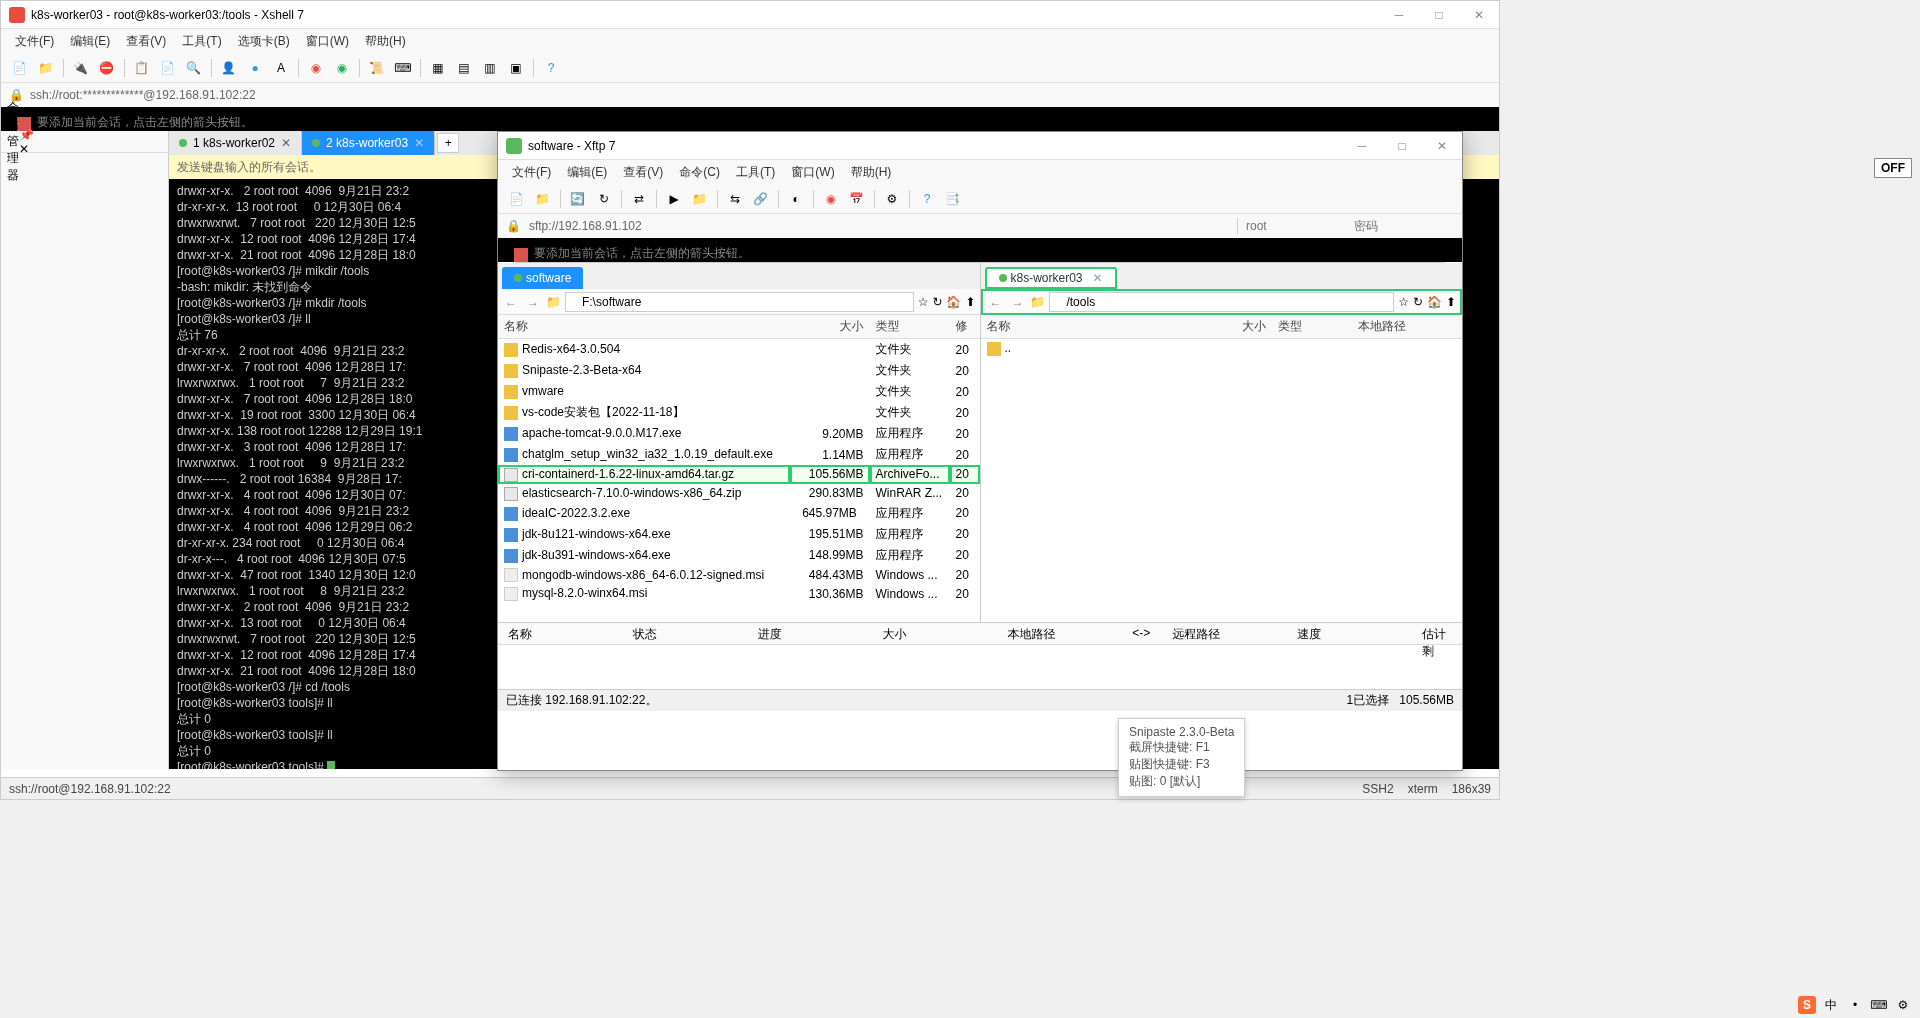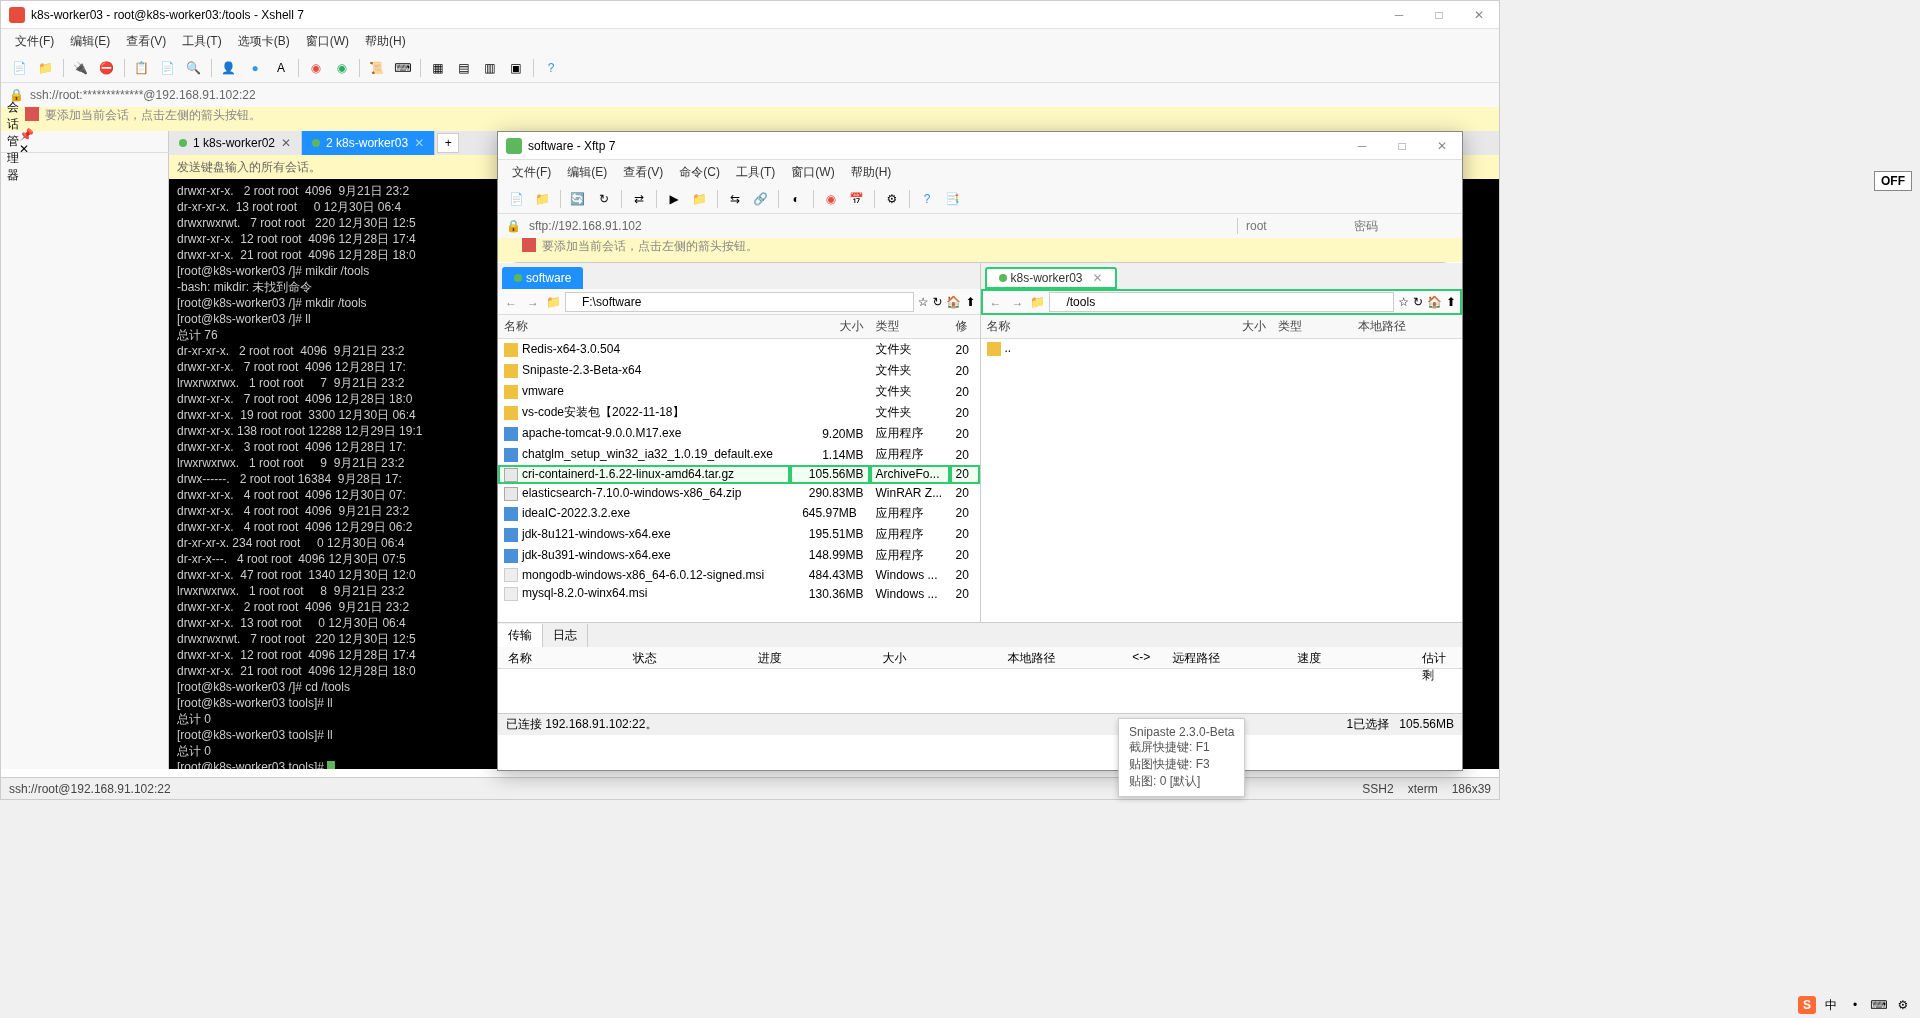--- a/index.html
+++ b/index.html
@@ -13,21 +13,21 @@
 .window-controls span { width: 40px; height: 28px; display: flex; align-items: center; justify-content: center; color: #888; cursor: pointer; }
 
 .xshell-menubar { height: 24px; display: flex; align-items: center; padding: 0 8px; gap: 4px; background: #f8f8f8; }
 .xshell-menubar span { padding: 2px 6px; color: #333; cursor: pointer; }
 
 .xshell-toolbar { height: 30px; display: flex; align-items: center; padding: 0 8px; gap: 4px; background: #f8f8f8; border-bottom: 1px solid #e0e0e0; }
 .toolbar-btn { width: 22px; height: 22px; display: flex; align-items: center; justify-content: center; border-radius: 2px; }
 .toolbar-sep { width: 1px; height: 18px; background: #ccc; margin: 0 2px; }
 
 .xshell-addressbar { height: 24px; display: flex; align-items: center; padding: 0 8px; background: #f8f8f8; color: #666; }
-.xshell-hint { height: 24px; display: flex; align-items: flex-start; padding: 0 24px; background: #fef9c3; color: #888; }
+.xshell-hint { height: 24px; display: flex; align-items: flex-end; padding: 0 16px; background: #000000; color: #888; }
 .hint-icon { width: 14px; height: 14px; background: #d9534f; margin-right: 6px; }
 
 .xshell-body { display: flex; height: calc(100% - 160px); }
 
 .session-manager { width: 168px; background: #f8f8f8; border-right: 1px solid #ccc; display: flex; flex-direction: row; }
 .sm-header { height: 22px; display: flex; align-items: center; justify-content: space-between; padding: 0 6px; border-bottom: 1px solid #ddd; }
 .sm-header .pin { color: #888; }
 .sm-search { height: 22px; border-bottom: 1px solid #ddd; display: flex; align-items: center; padding: 0 4px; }
 .sm-search input { flex: 1; border: none; background: transparent; outline: none; }
 .sm-tree { flex: 1; padding: 4px; }
@@ -88,21 +88,21 @@
 .xftp-bottom-tabs span.active { background: #fff; }
 .xftp-bottom-headers { height: 22px; display: flex; background: #fafafa; border-bottom: 1px solid #ddd; }
 .xftp-bottom-headers span { padding: 3px 10px; flex: 1; text-align: left; }
 .xftp-bottom-content { height: 44px; }
 .xftp-statusbar { height: 22px; display: flex; align-items: center; justify-content: space-between; padding: 0 8px; background: #f0f0f0; border-top: 1px solid #ccc; }
 
 
 .snipaste-tip { position: absolute; left: 1118px; top: 718px; background: #fff; border: 1px solid #ccc; padding: 6px 10px; z-index: 20; color: #555; box-shadow: 0 2px 6px rgba(0,0,0,0.2); }
 
 
-.off-btn { position: absolute; right: 8px; top: 171px; background: #fff; border: 1px solid #888; padding: 2px 6px; font-weight: bold; z-index: 5; }
+.off-btn { position: absolute; right: 8px; top: 158px; background: #fff; border: 1px solid #888; padding: 2px 6px; font-weight: bold; z-index: 5; }
 
 
 .tray { position: absolute; right: 8px; bottom: 4px; display: flex; gap: 6px; align-items: center; z-index: 15; }
 .tray-item { width: 18px; height: 18px; display: flex; align-items: center; justify-content: center; }
 .sogou { background: #ff6b35; color: #fff; font-weight: bold; border-radius: 3px; }
 </style>
 </head>
 <body>
 
 <div class="xshell-window">
@@ -495,24 +495,20 @@
                 <td></td>
                 <td></td>
               </tr>
             </tbody>
         </table>
       </div>
     </div>
   </div>
 
   <div class="xftp-bottom">
-    <div class="xftp-bottom-tabs">
-      <span class="active">传输</span>
-      <span>日志</span>
-    </div>
     <div class="xftp-bottom-headers">
       <span>名称</span>
       <span>状态</span>
       <span>进度</span>
       <span>大小</span>
       <span>本地路径</span>
       <span style="flex:0 0 40px">&lt;-&gt;</span>
       <span>远程路径</span>
       <span>速度</span>
       <span style="flex:0 0 50px">估计剩</span>

